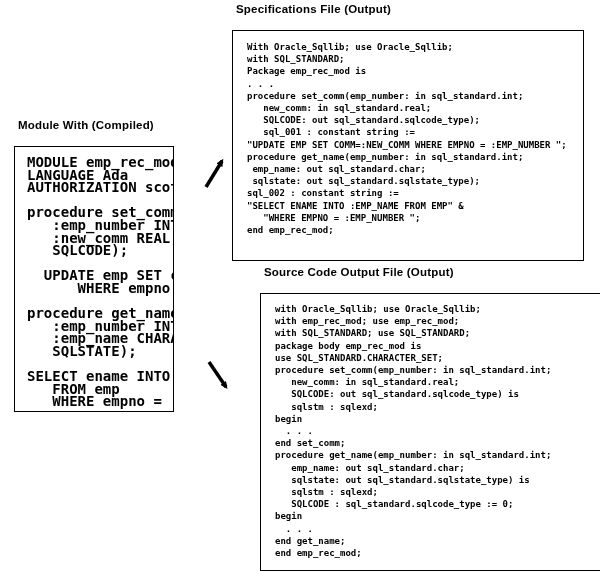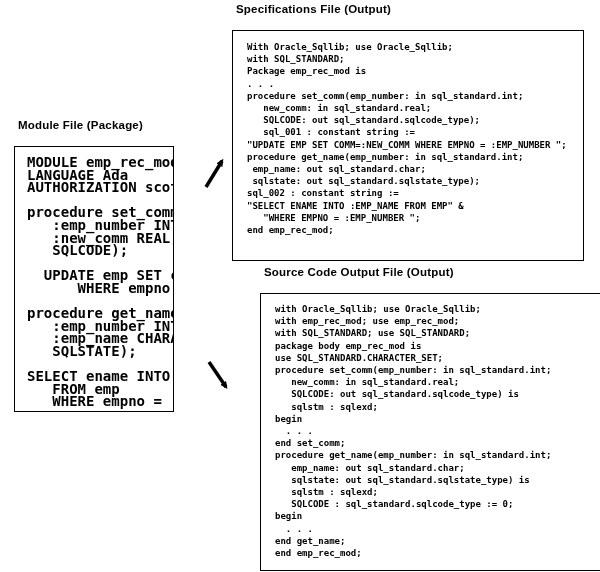--- a/index.html
+++ b/index.html
@@ -88,21 +88,21 @@
 procedure get_name(emp_number: in sql_standard.int;
  emp_name: out sql_standard.char;
  sqlstate: out sql_standard.sqlstate_type);
 sql_002 : constant string :=
 "SELECT ENAME INTO :EMP_NAME FROM EMP" &amp;
    "WHERE EMPNO = :EMP_NUMBER ";
 end emp_rec_mod;</pre>
   </div>
 
   <div class="file-group module-group">
-    <div class="file-title">Module File (Package)</div>
+    <div class="file-title">Module With (Compiled)</div>
     <pre class="file-box module-box">MODULE emp_rec_mod
 LANGUAGE Ada
 AUTHORIZATION scott
 
 procedure set_comm (
    :emp_number INTEGER,
    :new_comm REAL,
    SQLCODE);
 
   UPDATE emp SET comm= :new_comm

